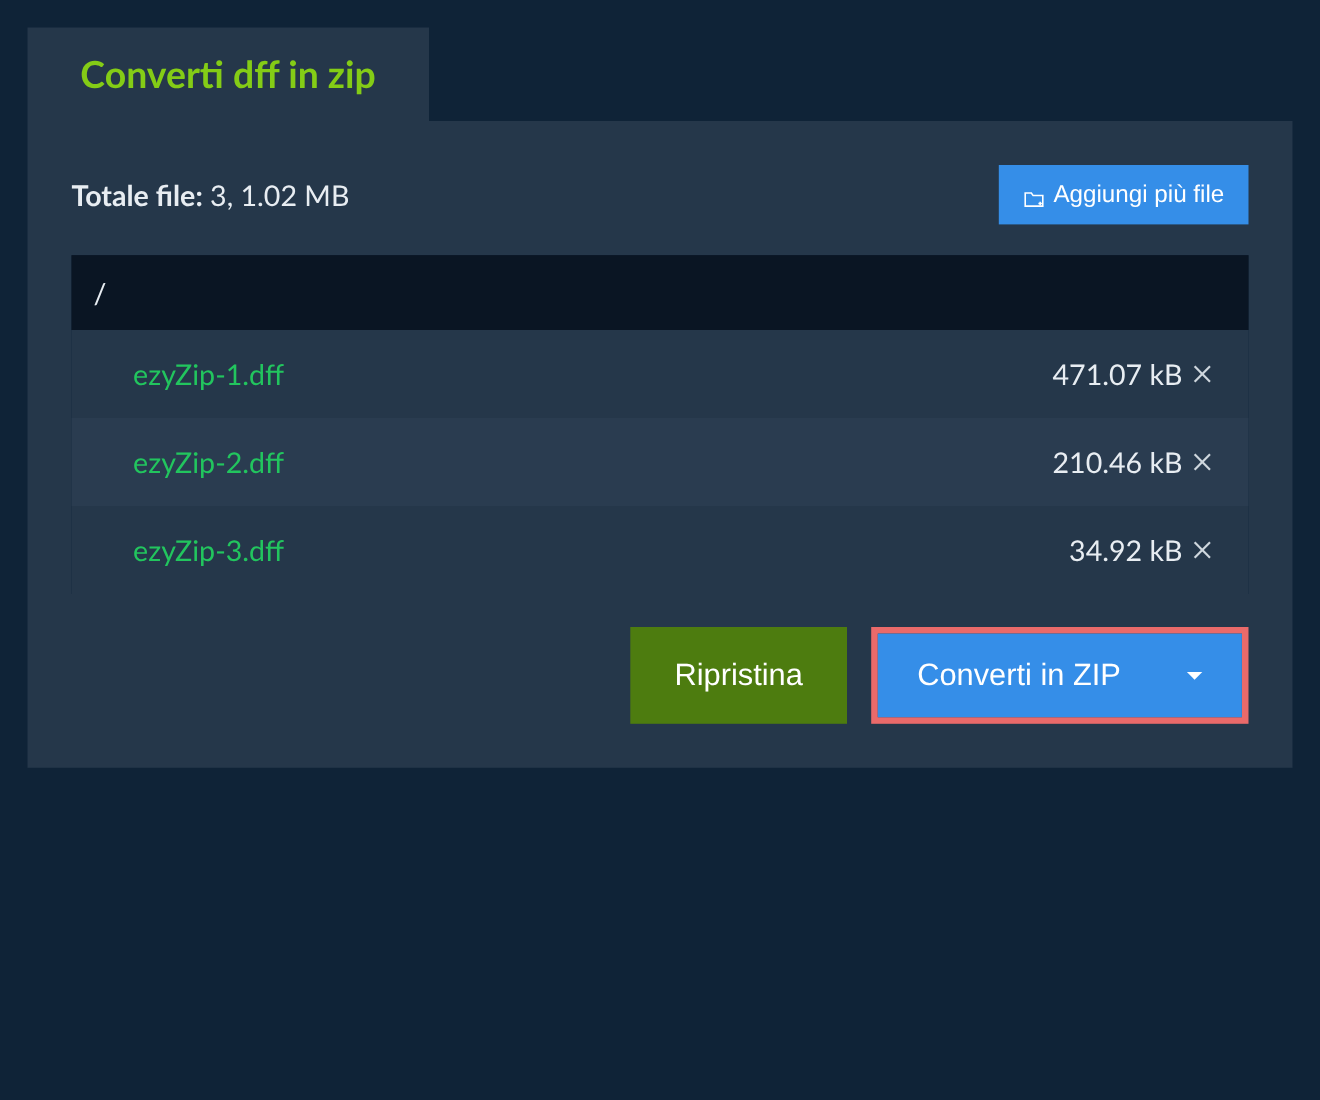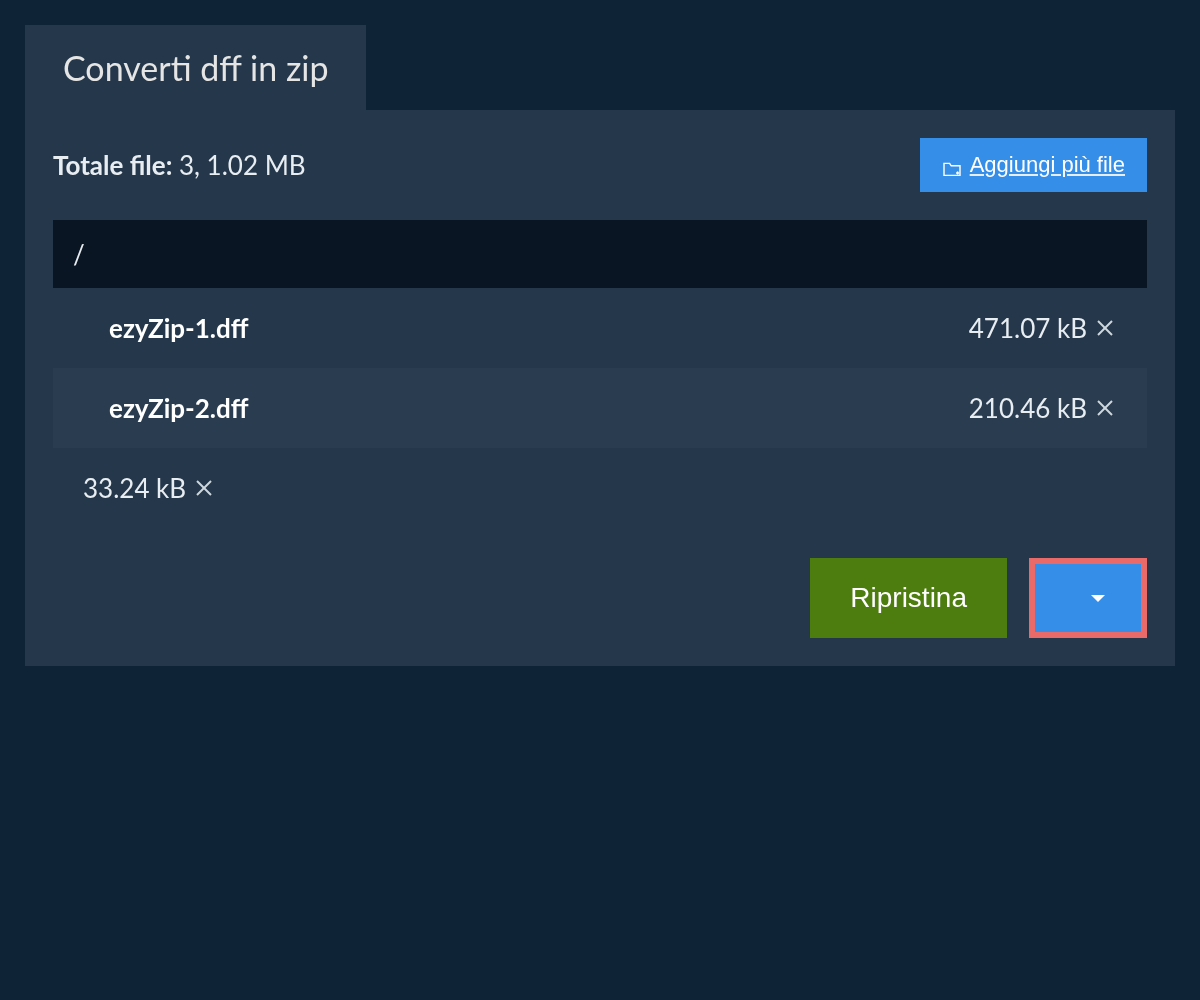--- a/index.html
+++ b/index.html
@@ -14,49 +14,48 @@
       width: 1200px;
       height: 1000px;
       overflow: hidden;
     }
     .container {
       padding: 25px;
     }
     .tab-header {
       display: inline-block;
       background: #25374a;
-      padding: 22px 38px;
+      padding: 22px 48px;
       font-size: 34px;
-      font-weight: 400;
-      color: #e5e5e5;
+      font-weight: 700;
+      color: #84cc16;
     }
     .main-panel {
       background: #25374a;
-      padding: 28px;
+      padding: 40px;
     }
     .top-row {
       display: flex;
       justify-content: space-between;
       align-items: center;
       margin-bottom: 28px;
     }
     .file-total {
       font-size: 26px;
       color: #e8edf2;
     }
     .file-total-label {
       font-weight: 700;
     }
     .file-total-value {
       font-weight: 400;
     }
     .btn-group {
       display: flex;
       gap: 10px;
-      text-decoration: underline;
     }
     .btn {
       display: inline-flex;
       align-items: center;
       gap: 8px;
       padding: 14px 22px;
       border: none;
       font-size: 22px;
       font-weight: 400;
       cursor: pointer;
@@ -94,22 +93,21 @@
     }
     .file-row.alt {
       background: #2a3c50;
     }
     .file-row.normal {
       background: #25374a;
     }
     .file-name {
       flex: 1;
       padding-left: 26px;
-      color: #ffffff;
-      font-weight: bold;
+      color: #22c55e;
     }
     .file-size {
       color: #e8edf2;
       margin-right: 6px;
     }
     .close-icon {
       width: 24px;
       height: 24px;
       display: inline-flex;
       align-items: center;
@@ -207,32 +205,34 @@
         <span class="file-size">210.46 kB</span>
         <span class="close-icon">
           <svg viewBox="0 0 24 24" fill="none" stroke="currentColor" stroke-width="2">
             <line x1="5" y1="5" x2="19" y2="19"></line>
             <line x1="19" y1="5" x2="5" y2="19"></line>
           </svg>
         </span>
       </div>
 
       <div class="file-row normal">
-        <span class="file-size">33.24 kB</span>
+        <span class="file-name">ezyZip-3.dff</span>
+        <span class="file-size">34.92 kB</span>
         <span class="close-icon">
           <svg viewBox="0 0 24 24" fill="none" stroke="currentColor" stroke-width="2">
             <line x1="5" y1="5" x2="19" y2="19"></line>
             <line x1="19" y1="5" x2="5" y2="19"></line>
           </svg>
         </span>
       </div>
     </div>
 
     <div class="bottom-row">
       <button class="btn-large btn-reset">Ripristina</button>
       <div class="convert-wrapper">
         <button class="btn-convert">
+          <span>Converti in ZIP</span>
           <span class="caret-down"></span>
         </button>
       </div>
     </div>
   </div>
 </div>
 
 </body></html>

